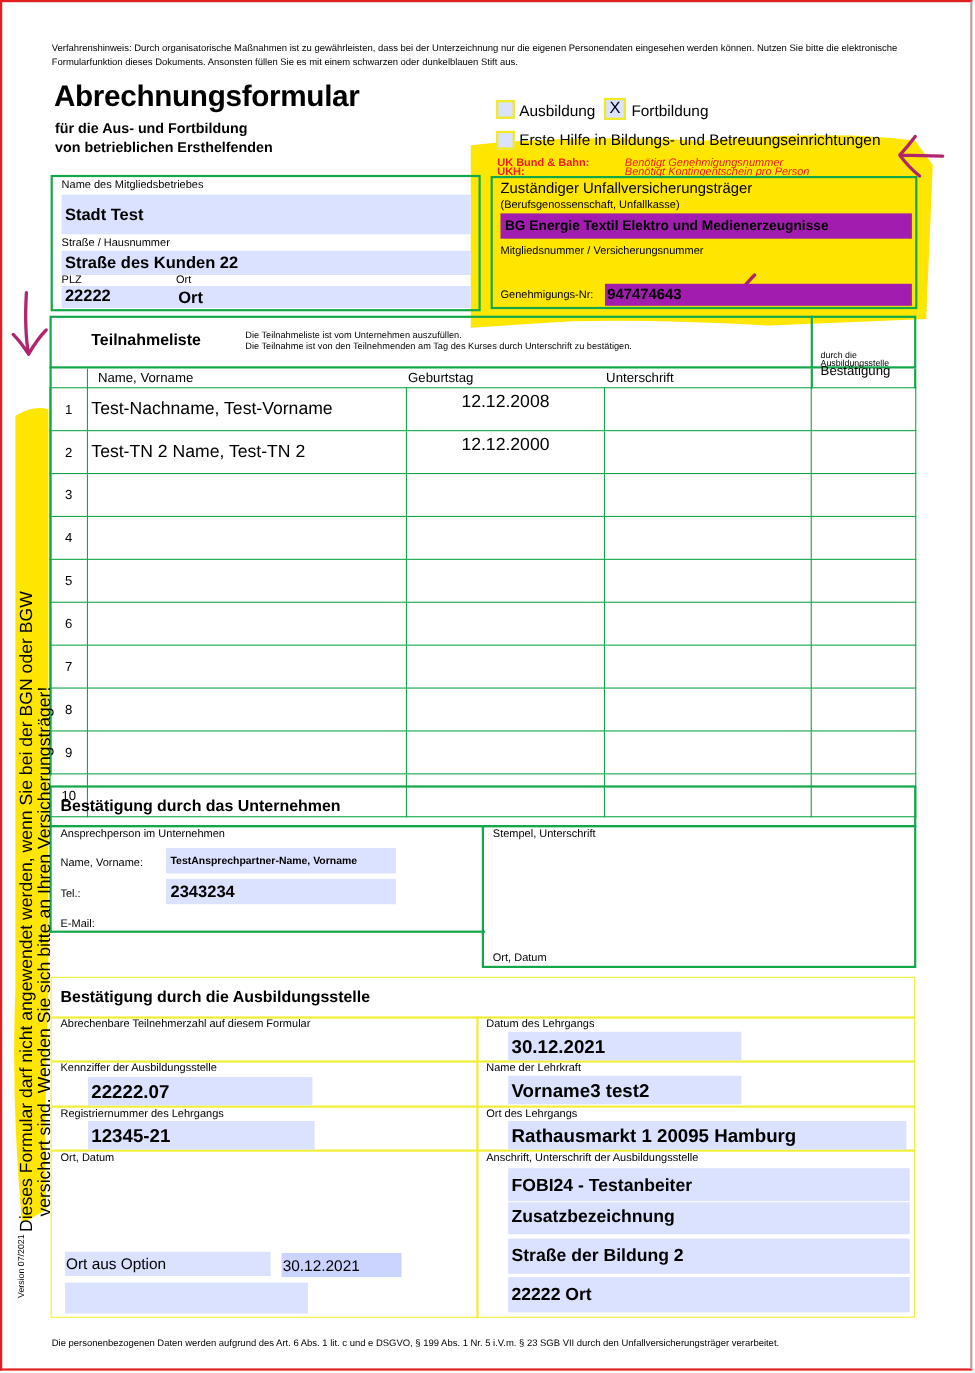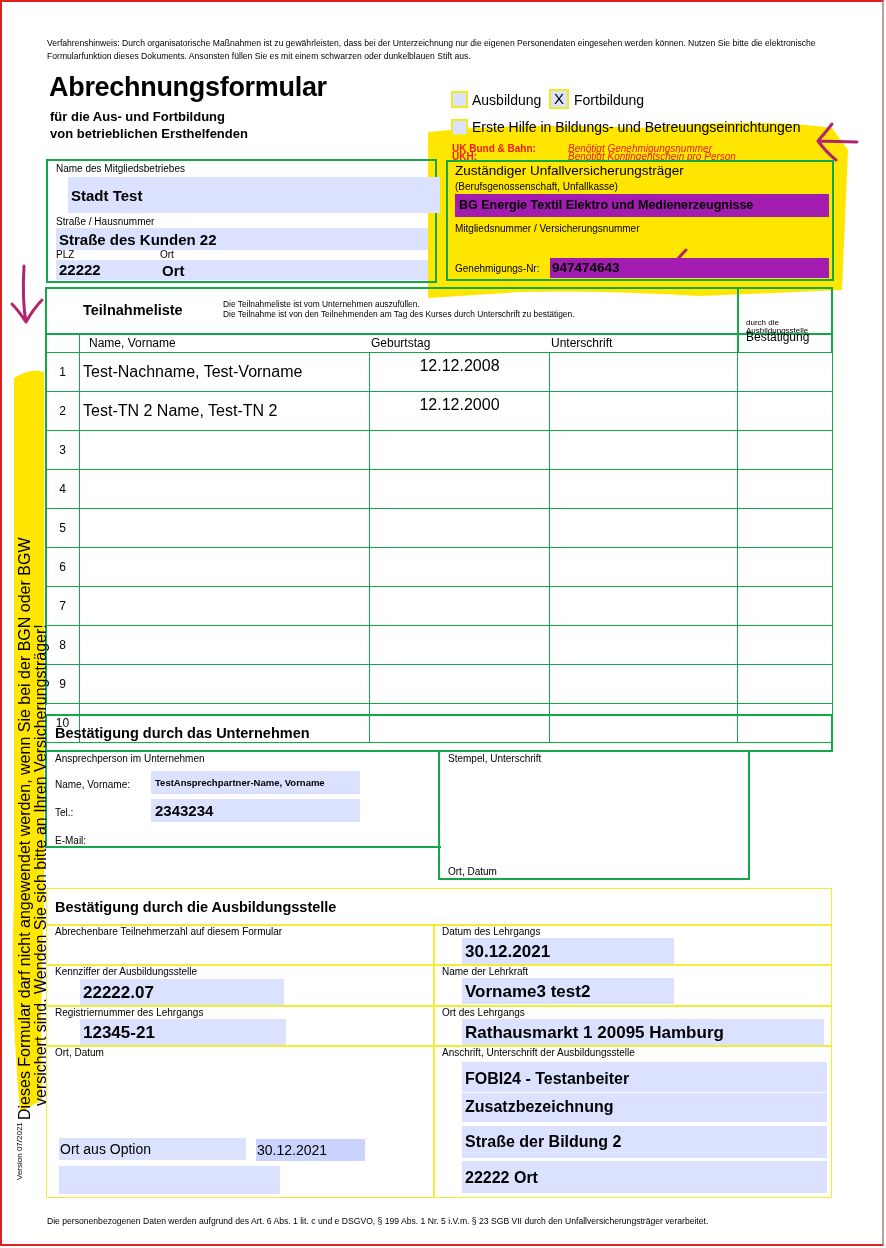--- a/index.html
+++ b/index.html
@@ -58,21 +58,21 @@
 <div class="abs chk" style="left:451px;top:119px;"></div>
 <div class="abs chk-label" style="left:472px;top:119px;">Erste Hilfe in Bildungs- und Betreuungseinrichtungen</div>
 
 <div class="abs redb" style="left:452px;top:144px;">UK Bund &amp; Bahn:</div>
 <div class="abs red" style="left:568px;top:144px;">Benötigt Genehmigungsnummer</div>
 <div class="abs redb" style="left:452px;top:152px;">UKH:</div>
 <div class="abs red" style="left:568px;top:152px;">Benötigt Kontingentschein pro Person</div>
 
 <div class="abs green" style="left:46px;top:159px;width:391px;height:124px;">
   <div class="abs lbl" style="left:8px;top:2px;">Name des Mitgliedsbetriebes</div>
-  <div class="abs field big" style="left:20px;top:16px;width:372px;height:36px;line-height:38px;padding-left:3px;box-sizing:border-box;">Stadt Test</div>
+  <div class="abs field big" style="left:8px;top:16px;width:372px;height:36px;line-height:38px;padding-left:3px;box-sizing:border-box;">Stadt Test</div>
   <div class="abs lbl" style="left:8px;top:55px;">Straße / Hausnummer</div>
   <div class="abs field big" style="left:8px;top:67px;width:372px;height:22px;line-height:24px;padding-left:3px;box-sizing:border-box;">Straße des Kunden 22</div>
   <div class="abs lbl" style="left:8px;top:88px;">PLZ</div>
   <div class="abs lbl" style="left:112px;top:88px;">Ort</div>
   <div class="abs field big" style="left:8px;top:99px;width:103px;height:20px;line-height:20px;padding-left:3px;box-sizing:border-box;">22222</div>
   <div class="abs field big" style="left:111px;top:99px;width:269px;height:20px;line-height:22px;padding-left:3px;box-sizing:border-box;">Ort</div>
 </div>
 
 <div class="abs green" style="left:446px;top:160px;width:388px;height:121px;">
   <div class="abs" style="left:7px;top:1px;font-size:13.5px;">Zuständiger Unfallversicherungsträger</div>
@@ -190,21 +190,21 @@
   <div class="abs section-title" style="left:8px;top:9px;">Bestätigung durch das Unternehmen</div>
 </div>
 <div class="abs green" style="left:45px;top:750px;width:396px;height:98px;border-right:none;">
   <div class="abs lbl" style="left:8px;top:1px;">Ansprechperson im Unternehmen</div>
   <div class="abs lbl" style="left:8px;top:27px;">Name, Vorname:</div>
   <div class="abs field" style="left:104px;top:19px;width:209px;height:23px;line-height:23px;padding-left:4px;box-sizing:border-box;font-weight:bold;font-size:9.5px;">TestAnsprechpartner-Name, Vorname</div>
   <div class="abs lbl" style="left:8px;top:55px;">Tel.:</div>
   <div class="abs field" style="left:104px;top:47px;width:209px;height:23px;line-height:23px;padding-left:4px;box-sizing:border-box;font-weight:bold;font-size:15px;">2343234</div>
   <div class="abs lbl" style="left:8px;top:83px;">E-Mail:</div>
 </div>
-<div class="abs green" style="left:438px;top:750px;width:312px;height:130px;text-align:center;">
+<div class="abs green" style="left:438px;top:750px;width:395px;height:130px;text-align:center;">
   <div class="abs lbl" style="left:8px;top:1px;">Stempel, Unterschrift</div>
   <div class="abs lbl" style="left:8px;top:114px;">Ort, Datum</div>
 </div>
 
 <div class="abs yel" style="left:46px;top:888px;width:786px;height:310px;">
   <div class="abs section-title" style="left:8px;top:10px;">Bestätigung durch die Ausbildungsstelle</div>
 </div>
 <div class="abs" style="left:47px;top:924px;width:785px;height:1.5px;background:#f2ee33;"></div>
 <div class="abs" style="left:47px;top:964px;width:785px;height:1.5px;background:#f2ee33;"></div>
 <div class="abs" style="left:47px;top:1005px;width:785px;height:1.5px;background:#f2ee33;"></div>

